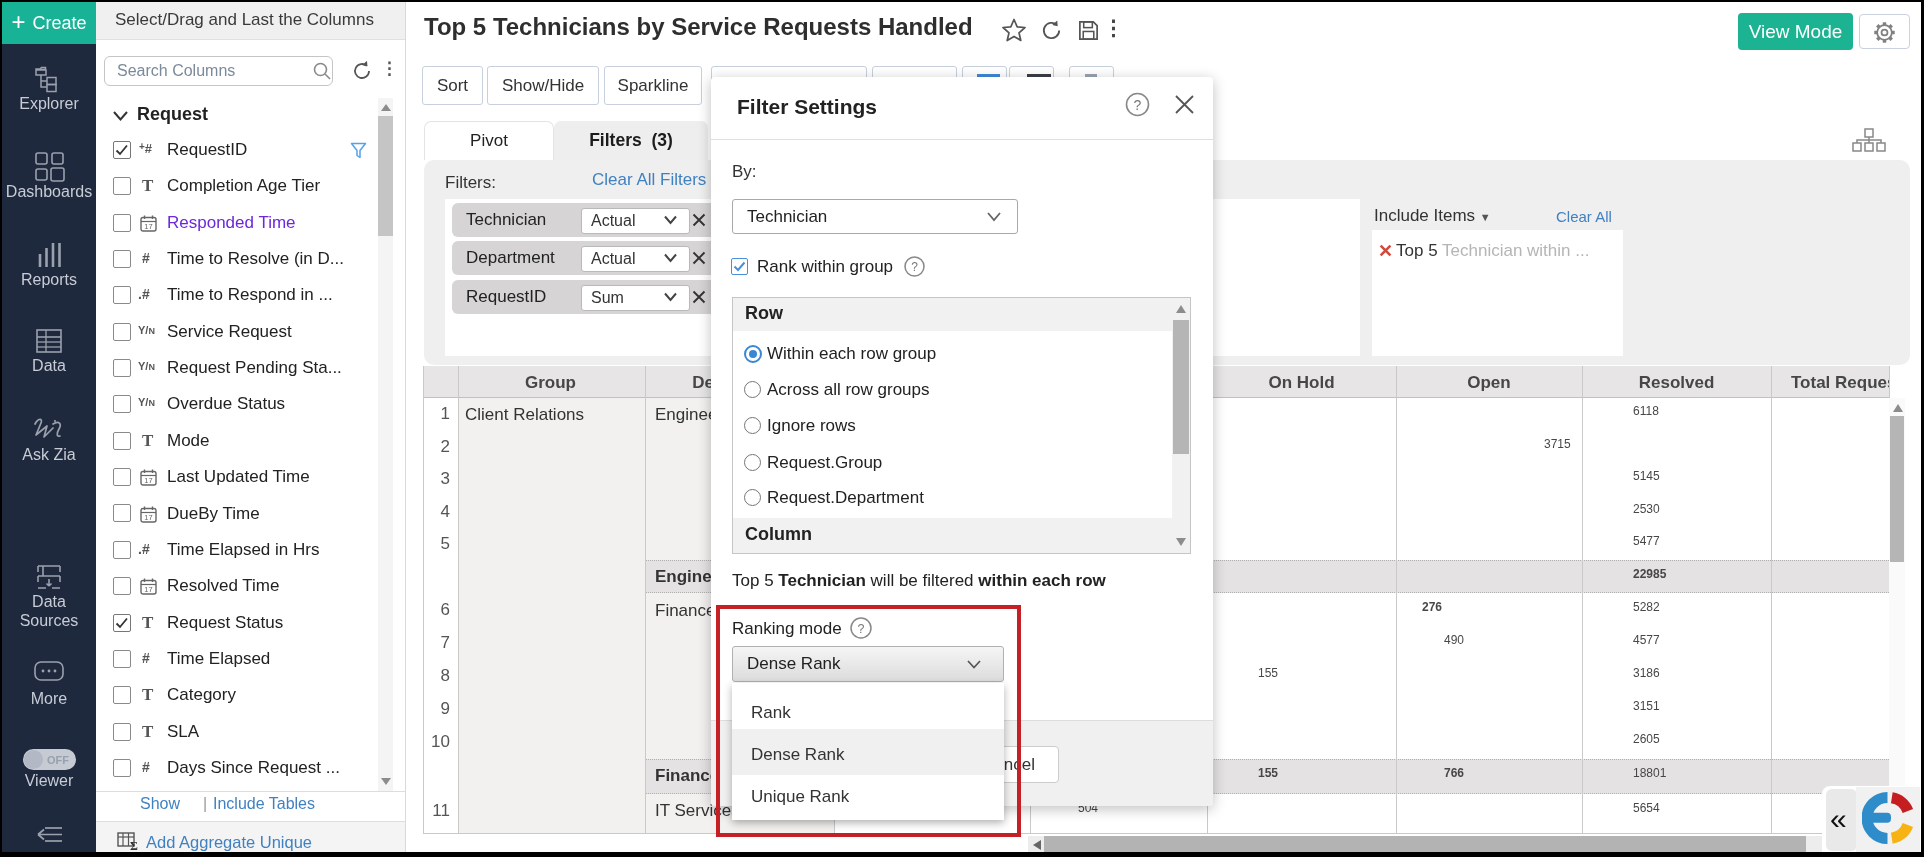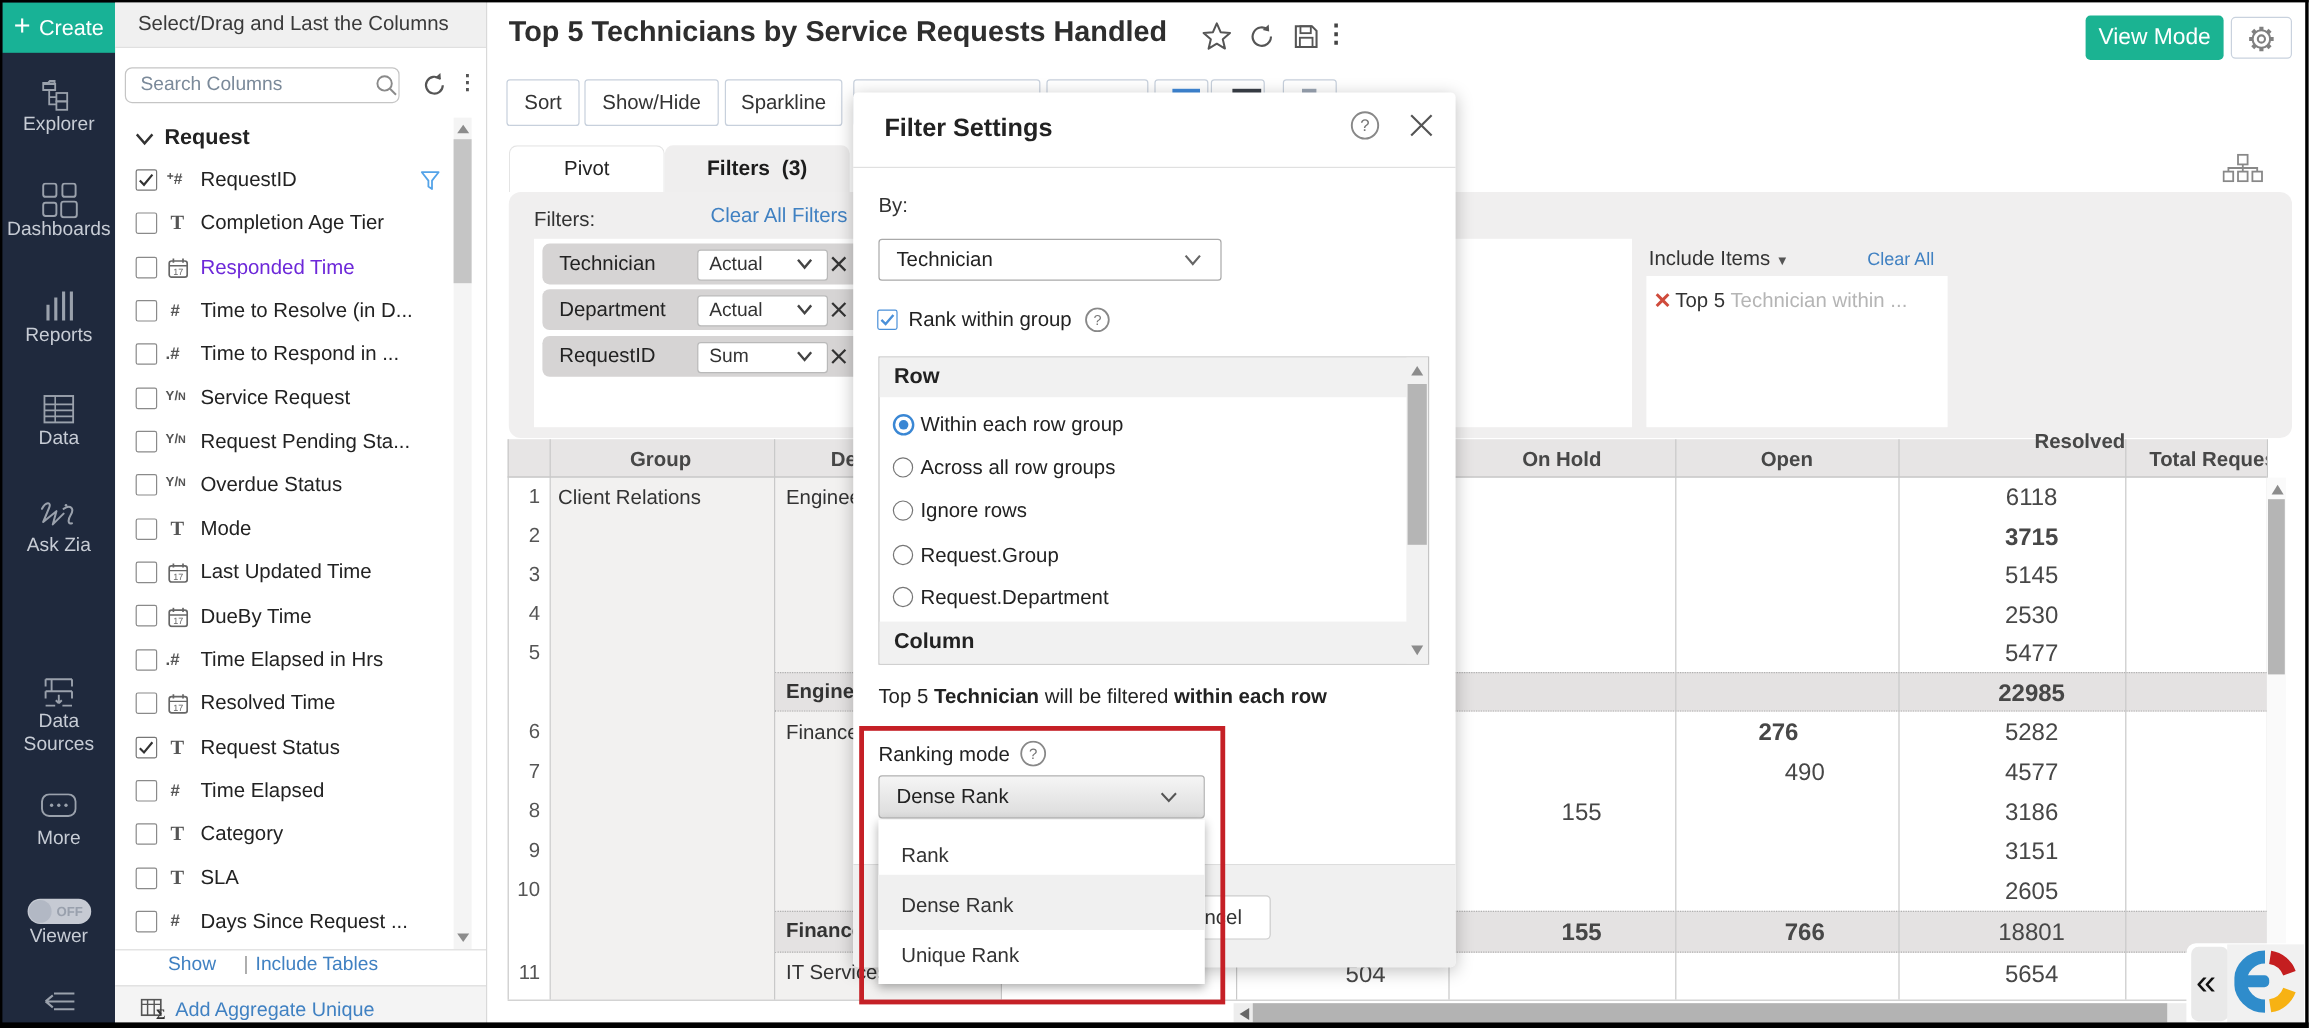--- a/index.html
+++ b/index.html
@@ -6,21 +6,21 @@
 body{width:1924px;height:857px;position:relative;overflow:hidden;background:#fff;
 font-family:"Liberation Sans",sans-serif;-webkit-font-smoothing:antialiased}
 .a{position:absolute}
 .navlbl{color:#c7ccd5;font-size:16px;text-align:center;width:94px}
 .blue{color:#4081c2}
 .chip{background:#d6d4d4;border-radius:6px}
 .chipdd{background:#fff;border:1px solid #b9b9b9;border-radius:3px;font-size:16px;color:#333}
 .btn{border:1px solid #c7d0dc;border-radius:3px;background:#fff;font-size:17px;color:#333;
 display:flex;align-items:center;justify-content:center}
 .hdrtxt{font-weight:bold;font-size:17px;color:#474747}
-.num{font-size:20px;color:#474747;text-align:center}
+.num{font-size:12px;color:#474747;text-align:left}
 .vline{background:#c9c9c9;width:1px}
 .radio{width:17px;height:17px;border:1px solid #767676;border-radius:50%;background:#fff;box-sizing:border-box}
 </style>
 </head>
 <body>
 
 <div class="a" style="left:0;top:0;width:96px;height:857px;background:#1f293d"></div>
 <div class="a" style="left:2px;top:2px;width:94px;height:42px;background:#18b296;color:#fff;display:flex;align-items:center;justify-content:center;font-size:18px"><span style="font-size:24px;font-weight:300;margin-right:7px;margin-top:-2px">+</span>Create</div>
 
 <div id="navicons">
@@ -318,41 +318,41 @@
 <div class="a vline" style="left:1030px;top:366px;height:467px"></div>
 <div class="a vline" style="left:1207px;top:366px;height:467px"></div>
 <div class="a vline" style="left:1396px;top:366px;height:467px"></div>
 <div class="a vline" style="left:1582px;top:366px;height:467px"></div>
 <div class="a vline" style="left:1771px;top:366px;height:467px"></div>
 <div class="a vline" style="left:1889px;top:366px;height:467px"></div>
 <div class="a hdrtxt" style="left:458px;top:373px;width:185px;text-align:center">Group</div>
 <div class="a hdrtxt" style="left:645px;top:373px;width:189px;text-align:center">Department</div>
 <div class="a hdrtxt" style="left:1207px;top:373px;width:189px;text-align:center">On Hold</div>
 <div class="a hdrtxt" style="left:1396px;top:373px;width:186px;text-align:center">Open</div>
-<div class="a hdrtxt" style="left:1582px;top:358px;width:189px;text-align:right">Resolved</div>
+<div class="a hdrtxt" style="left:1582px;top:373px;width:189px;text-align:center">Resolved</div>
 <div class="a hdrtxt" style="left:1791px;top:373px;width:98px;overflow:hidden;white-space:nowrap">Total Requests</div>
 <div class="a" style="left:423px;top:404px;width:27px;text-align:right;font-size:17px;color:#555">1</div>
 <div class="a" style="left:423px;top:437px;width:27px;text-align:right;font-size:17px;color:#555">2</div>
 <div class="a" style="left:423px;top:469px;width:27px;text-align:right;font-size:17px;color:#555">3</div>
 <div class="a" style="left:423px;top:502px;width:27px;text-align:right;font-size:17px;color:#555">4</div>
 <div class="a" style="left:423px;top:534px;width:27px;text-align:right;font-size:17px;color:#555">5</div>
 <div class="a" style="left:423px;top:600px;width:27px;text-align:right;font-size:17px;color:#555">6</div>
 <div class="a" style="left:423px;top:633px;width:27px;text-align:right;font-size:17px;color:#555">7</div>
 <div class="a" style="left:423px;top:666px;width:27px;text-align:right;font-size:17px;color:#555">8</div>
 <div class="a" style="left:423px;top:699px;width:27px;text-align:right;font-size:17px;color:#555">9</div>
 <div class="a" style="left:423px;top:732px;width:27px;text-align:right;font-size:17px;color:#555">10</div>
 <div class="a" style="left:423px;top:801px;width:27px;text-align:right;font-size:17px;color:#555">11</div>
 <div class="a" style="left:465px;top:405px;font-size:17px;color:#333">Client Relations</div>
 <div class="a" style="left:655px;top:405px;font-size:17px;color:#333">Engineering</div>
 <div class="a" style="left:655px;top:567px;font-size:17px;color:#333;font-weight:bold">Engineering</div>
 <div class="a" style="left:655px;top:601px;font-size:17px;color:#333">Finance</div>
 <div class="a" style="left:655px;top:766px;font-size:17px;color:#333;font-weight:bold">Finance</div>
 <div class="a" style="left:655px;top:801px;font-size:17px;color:#333">IT Services</div>
 <div class="a num" style="left:1633px;top:404px;width:120px;">6118</div>
-<div class="a num" style="left:1633px;top:437px;width:120px;font-weight:bold;">3715</div>
+<div class="a num" style="left:1544px;top:437px;width:120px;">3715</div>
 <div class="a num" style="left:1633px;top:469px;width:120px;">5145</div>
 <div class="a num" style="left:1633px;top:502px;width:120px;">2530</div>
 <div class="a num" style="left:1633px;top:534px;width:120px;">5477</div>
 <div class="a num" style="left:1633px;top:567px;width:120px;font-weight:bold;">22985</div>
 <div class="a num" style="left:1422px;top:600px;width:120px;font-weight:bold;">276</div>
 <div class="a num" style="left:1633px;top:600px;width:120px;">5282</div>
 <div class="a num" style="left:1444px;top:633px;width:120px;">490</div>
 <div class="a num" style="left:1633px;top:633px;width:120px;">4577</div>
 <div class="a num" style="left:1258px;top:666px;width:120px;">155</div>
 <div class="a num" style="left:1633px;top:666px;width:120px;">3186</div>

